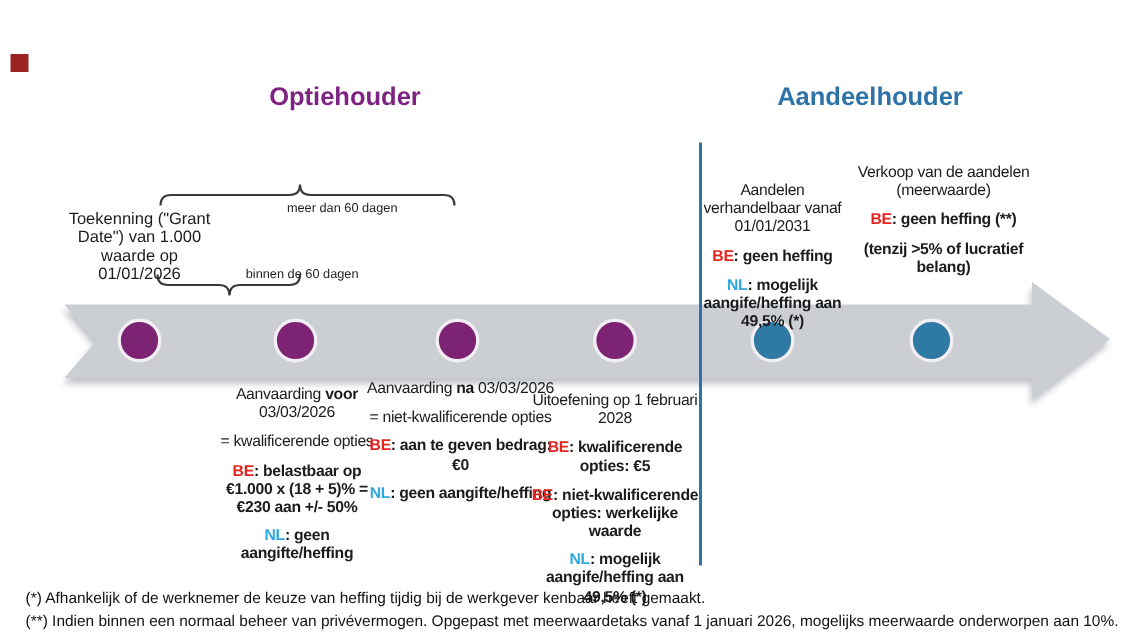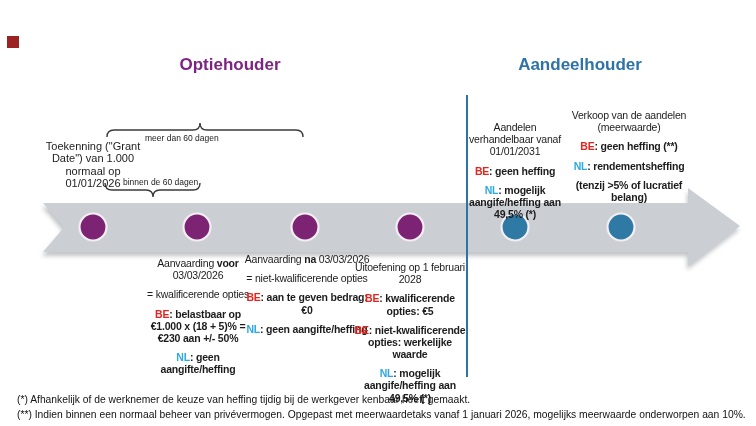--- a/index.html
+++ b/index.html
@@ -4,21 +4,21 @@
 <style>
   html,body{margin:0;padding:0;background:#fff;}
   #slide{
     position:relative;width:756px;height:426px;background:#ffffff;
     font-family:"Liberation Sans", sans-serif;color:#1c1c1c;overflow:hidden;
   }
   svg.layer{position:absolute;left:0;top:0;}
   .abs{position:absolute;}
   .section-title{font-size:17px;font-weight:700;text-align:center;letter-spacing:0;}
   .grant-note{font-size:11px;line-height:1.13;text-align:center;color:#1c1c1c;}
-  .brace-label{font-size:8.5px;color:#222;text-align:left;white-space:nowrap;}
+  .brace-label{font-size:8.5px;color:#222;text-align:right;white-space:nowrap;}
   .note-col{font-size:10.5px;line-height:1.16;text-align:center;letter-spacing:-0.2px;}
   .note-col p{margin:0 0 7px 0;}
   .b{font-weight:700;}
   .be{color:var(--be);font-weight:700;}
   .nl{color:var(--nl);font-weight:700;}
   .footnote{font-size:10.3px;line-height:14.5px;color:#111;}
   .arrow-poly{filter:drop-shadow(-1px 4px 2px rgba(120,124,133,0.45));}
   .dot{stroke:#F2EEF2;stroke-width:2.2px;}
   .brace{fill:none;stroke:#3a3a3a;stroke-width:1.4px;}
 </style>
@@ -45,36 +45,35 @@
     <circle class="dot" cx="515" cy="227" r="13.5" fill="#2E7AA4"></circle>
     <circle class="dot" cx="621" cy="227" r="13.5" fill="#2E7AA4"></circle>
   </svg>
 
   <div class="abs section-title" style="left: 155px; top: 55px; width: 150px; color: rgb(125, 36, 131);">Optiehouder</div>
   <div class="abs section-title" style="left: 505px; top: 55px; width: 150px; color: rgb(46, 115, 168);">Aandeelhouder</div>
 
   <div class="abs grant-note" style="left:34px;top:140px;width:118px;">
     <div>Toekenning ("Grant</div>
     <div>Date") van 1.000</div>
-    <div>normaal op</div>
+    <div>waarde op</div>
     <div>01/01/2026</div>
   </div>
 
   <div class="abs brace-label" style="left:145px;top:133px;width:120px;">meer dan 60 dagen</div>
   <div class="abs brace-label" style="left:95px;top:177px;width:116px;padding-left:28px;">binnen de 60 dagen</div>
 
   <div class="abs note-col" style="left:464px;top:121px;width:102px;">
       <p><span>Aandelen verhandelbaar vanaf 01/01/2031</span></p>
       <p><span class="be">BE</span><span class="b">: geen heffing</span></p>
       <p><span class="nl">NL</span><span class="b">: mogelijk aangife/heffing aan 49,5% (*)</span></p>
     </div>
   <div class="abs note-col" style="left:571px;top:109px;width:116px;">
       <p><span>Verkoop van de aandelen (meerwaarde)</span></p>
       <p><span class="be">BE</span><span class="b">: geen heffing (**)</span></p>
-      <p><span class="nl">NL</span><span class="b">: rendementsheffing</span></p>
       <p><span class="b">(tenzij &gt;5% of lucratief belang)</span></p>
     </div>
 
   <div class="abs note-col" style="left:139px;top:257px;width:118px;">
       <p><span>Aanvaarding </span><span class="b">voor</span><span> 03/03/2026</span></p>
       <p><span>= kwalificerende opties</span></p>
       <p><span class="be">BE</span><span class="b">: belastbaar op €1.000 x (18 + 5)% = €230 aan +/- 50%</span></p>
       <p><span class="nl">NL</span><span class="b">: geen aangifte/heffing</span></p>
     </div>
   <div class="abs note-col" style="left:244px;top:253px;width:126px;">

